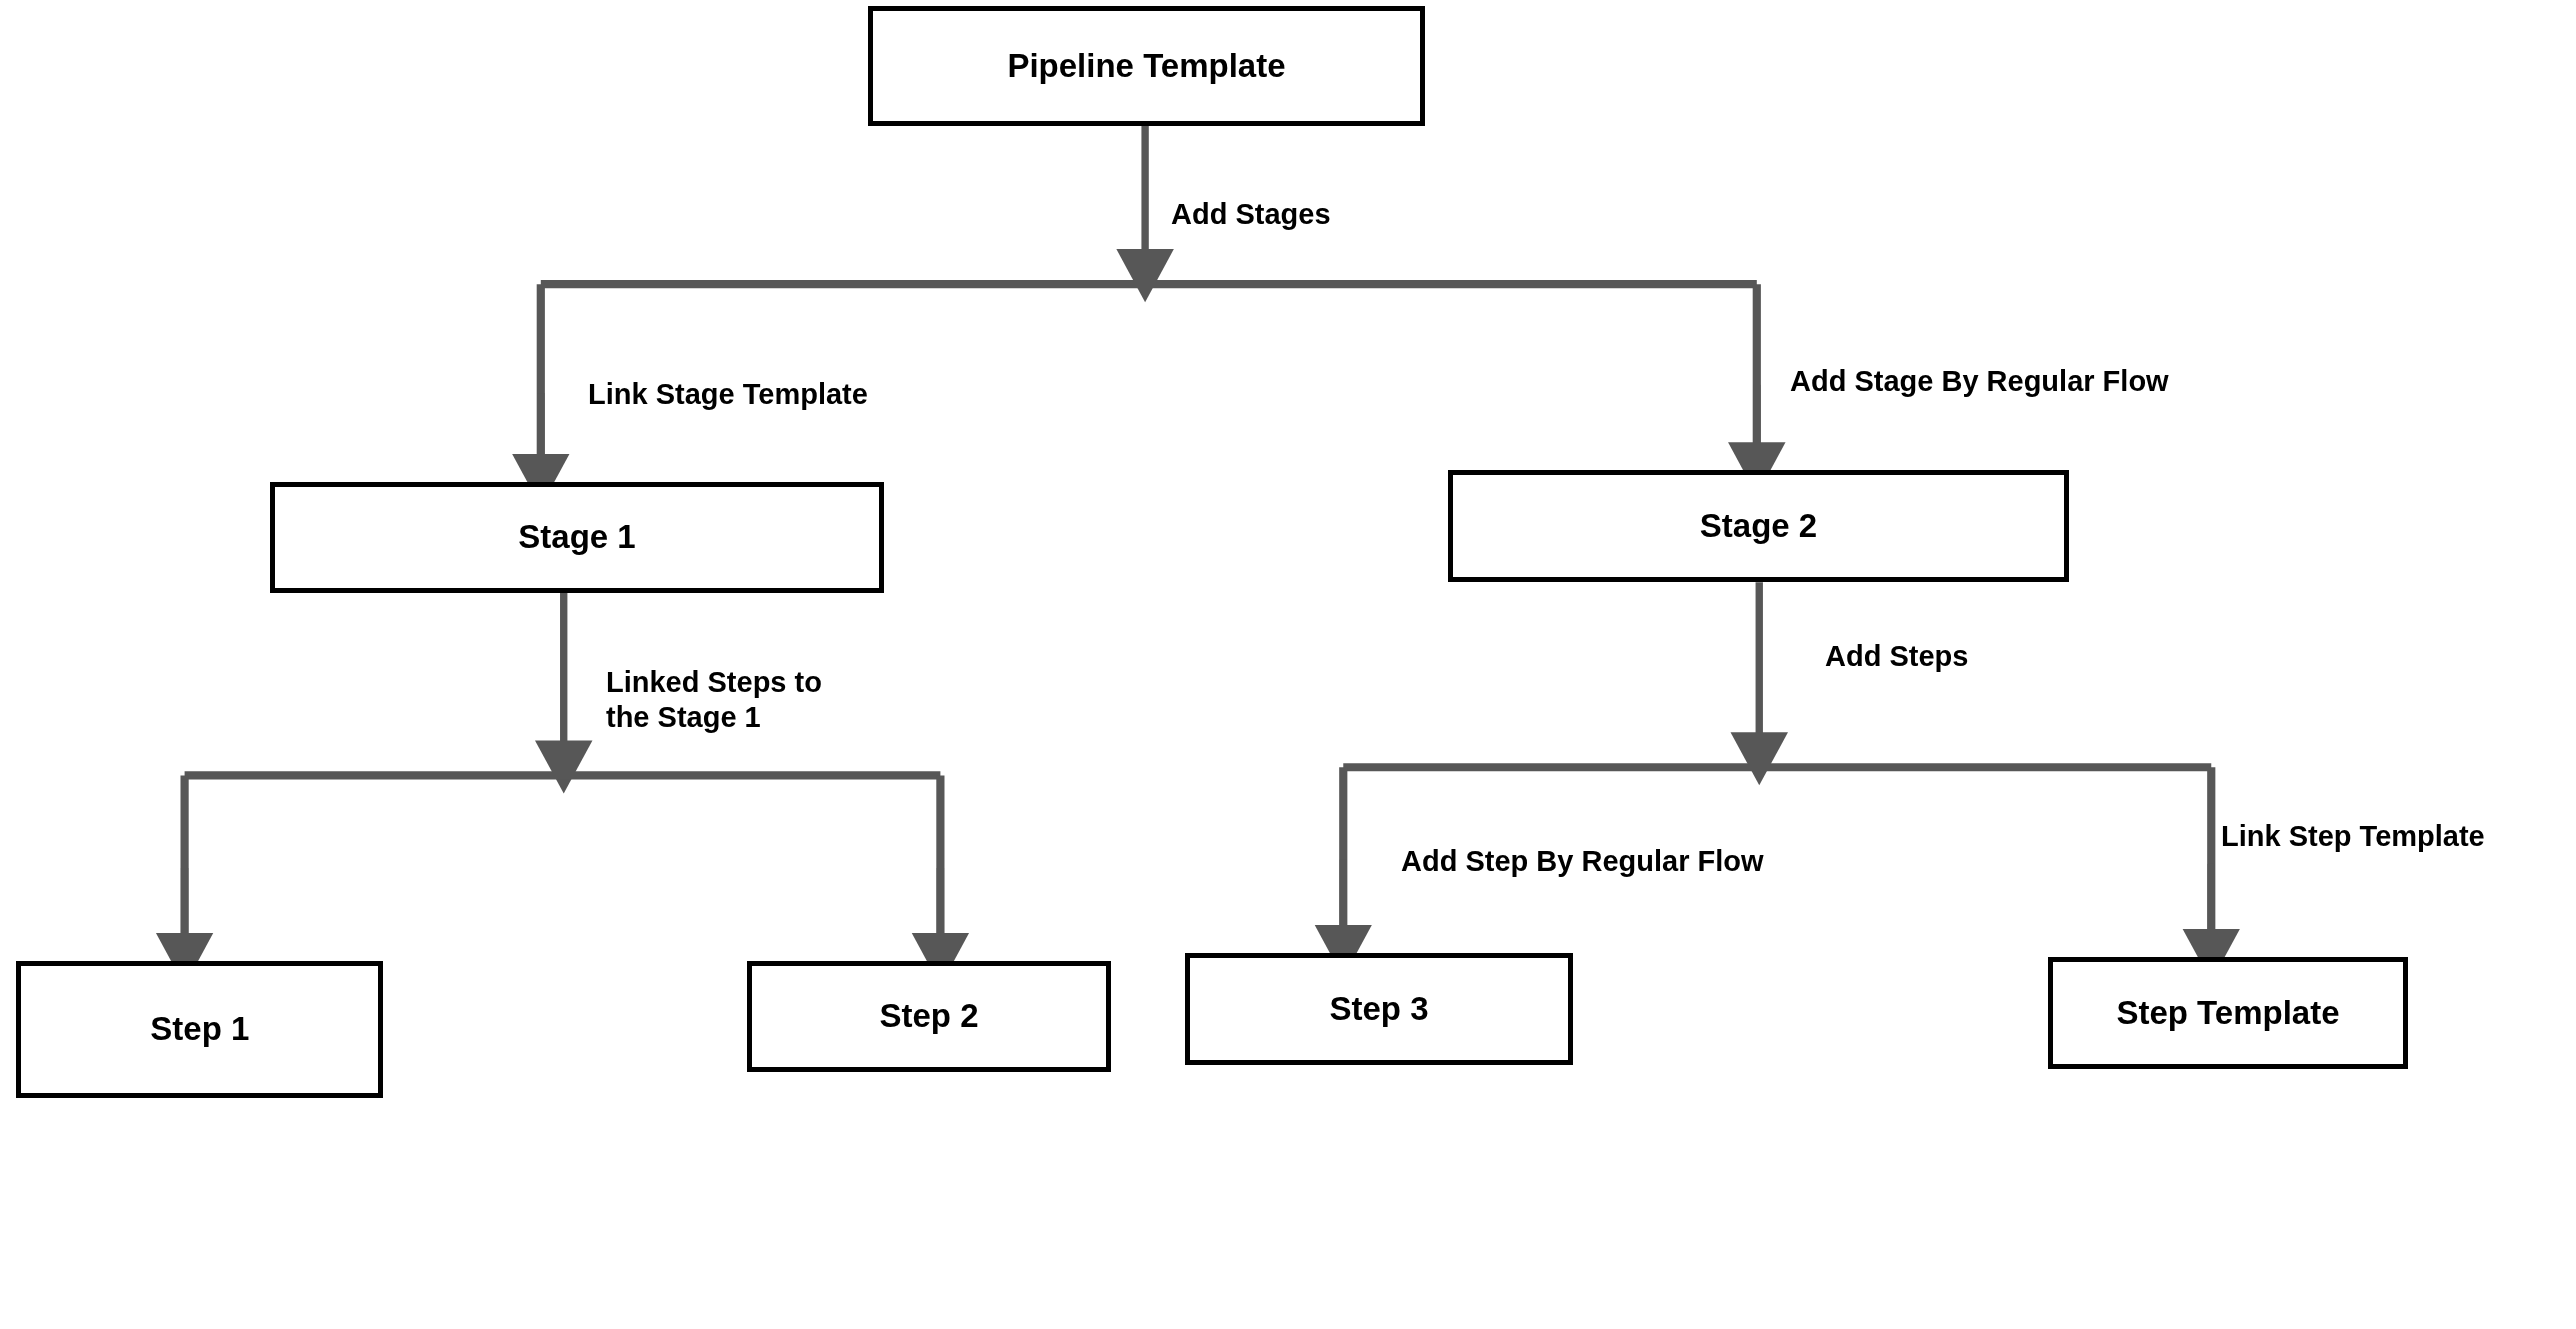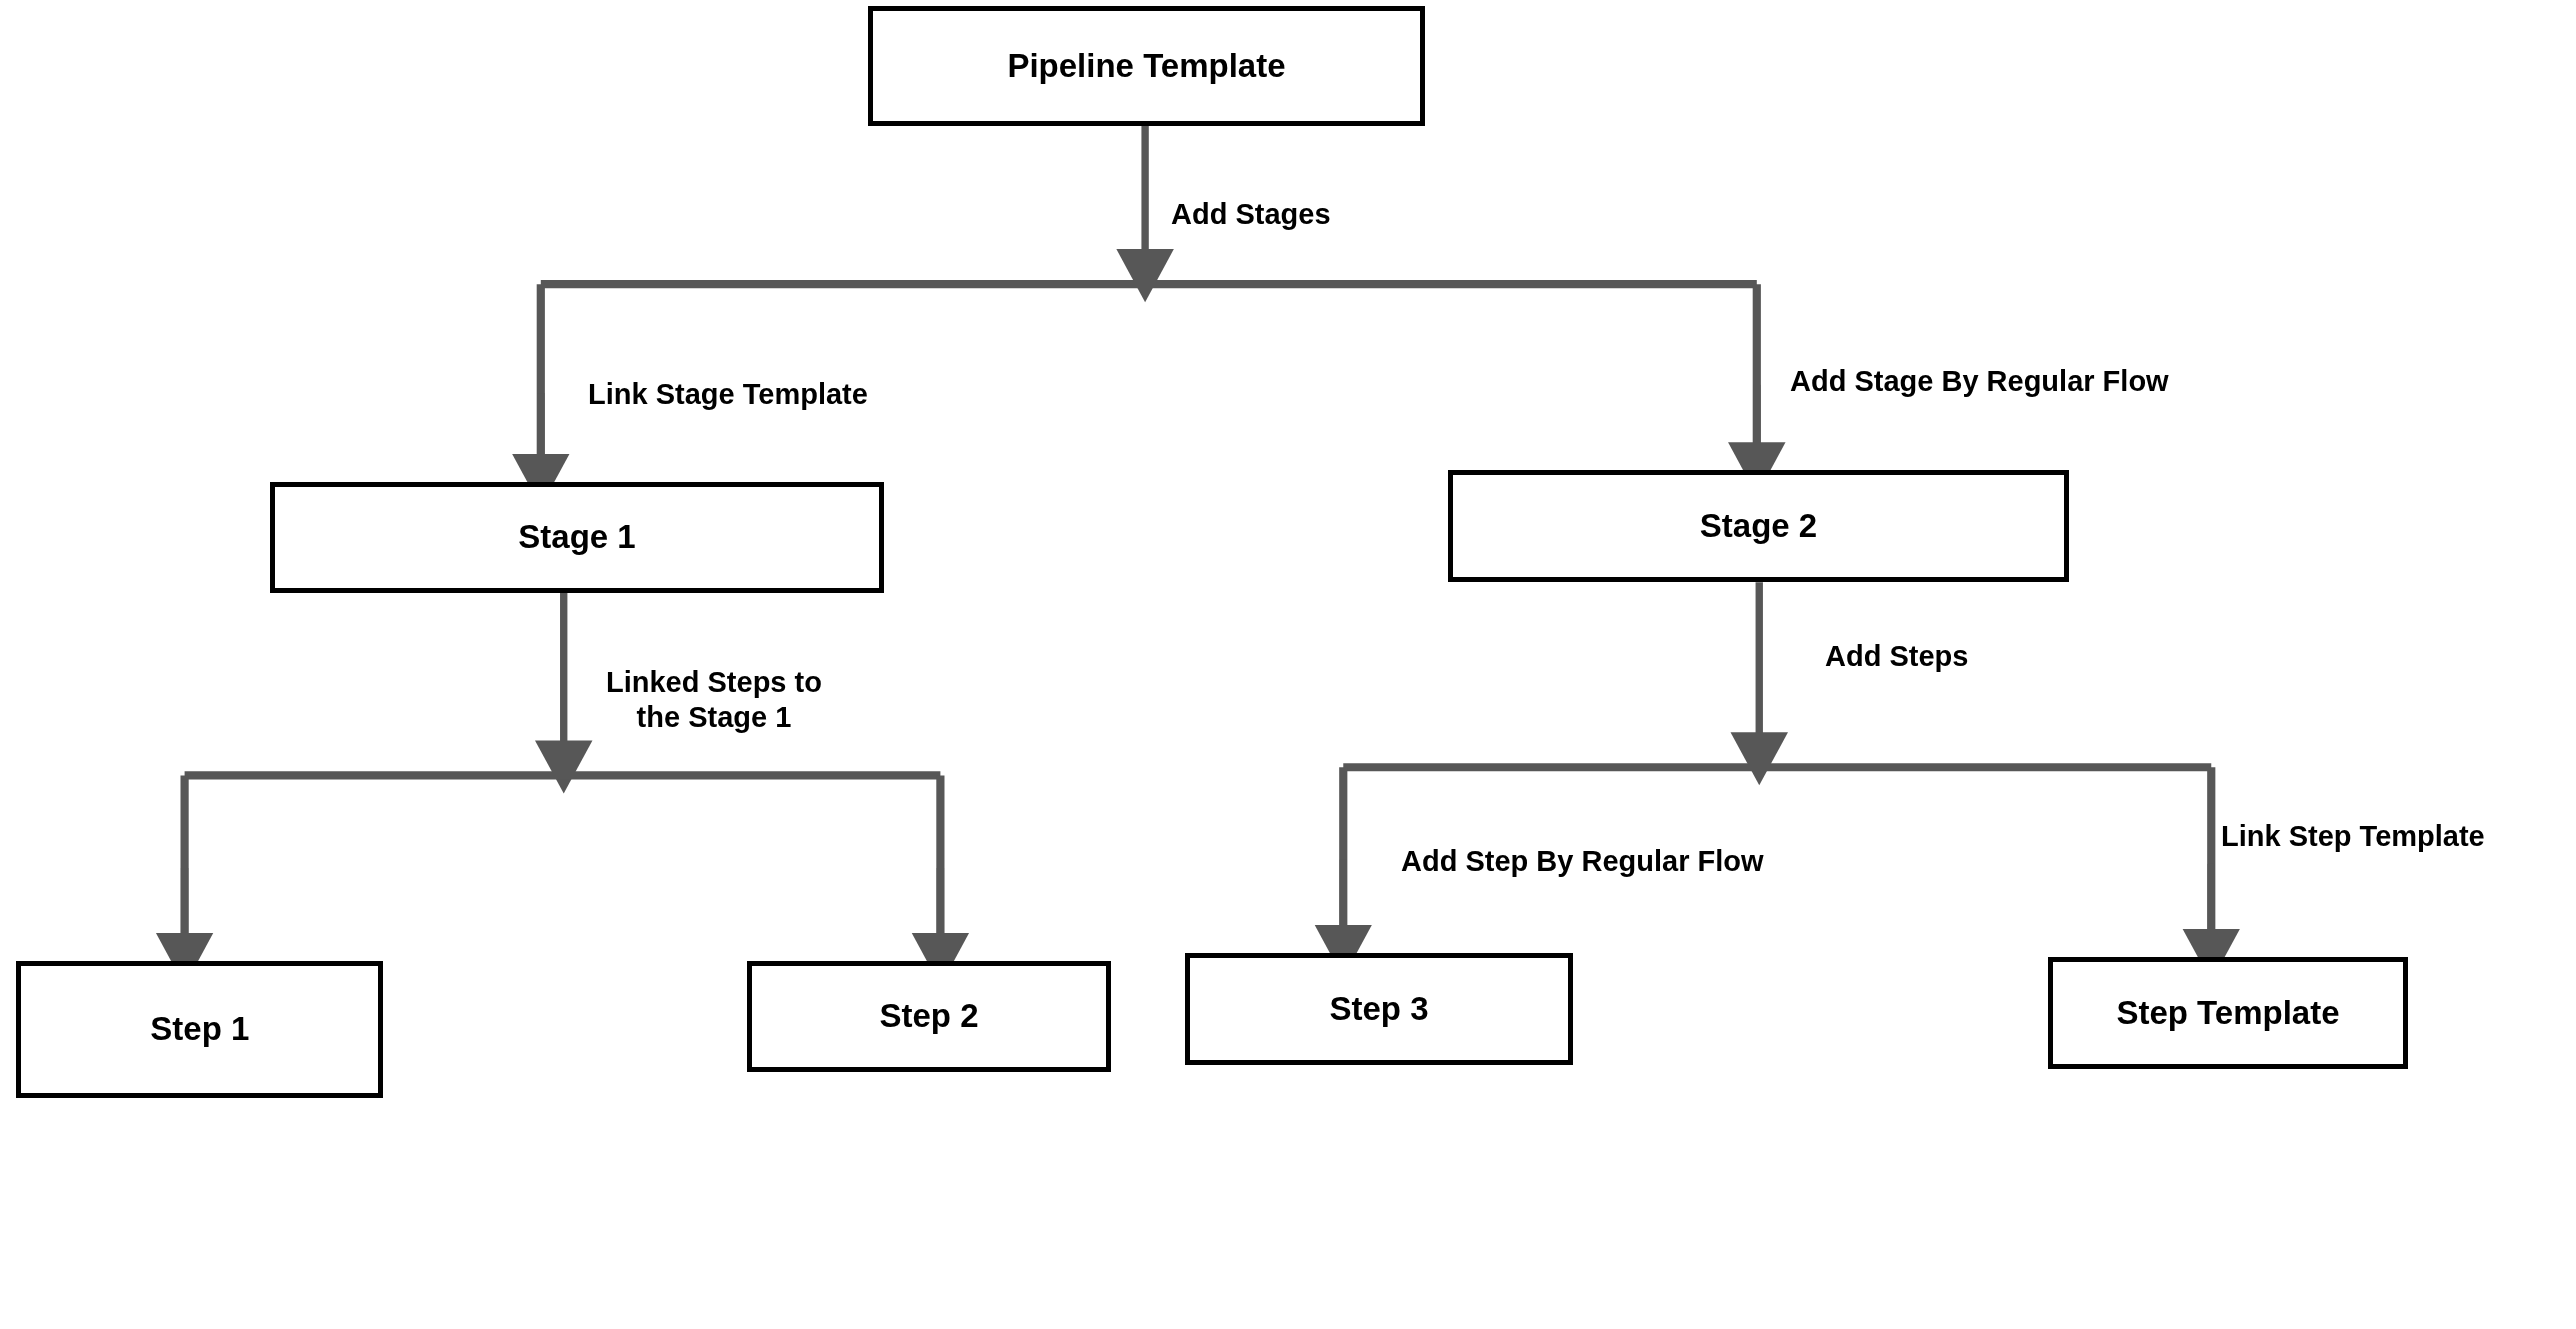--- a/index.html
+++ b/index.html
@@ -59,21 +59,21 @@
   #node-stage-2 .node-label           { font-size: 33px; }
   #node-step-1 .node-label            { font-size: 33px; }
   #node-step-2 .node-label            { font-size: 33px; }
   #node-step-3 .node-label            { font-size: 33px; }
   #node-step-template .node-label     { font-size: 33px; }
 
   
   #label-add-stages            { left: 1171px; top: 197px;  font-size: 29px; }
   #label-link-stage-template   { left: 588px;  top: 377px;  font-size: 29px; }
   #label-add-stage-regular     { left: 1790px; top: 364px;  font-size: 29px; }
-  #label-linked-steps          { left: 606px;  top: 665px;  font-size: 29px; text-align: center; }
+  #label-linked-steps          { left: 606px;  top: 665px;  font-size: 29px; }
   #label-add-steps             { left: 1825px; top: 639px;  font-size: 29px; }
   #label-add-step-regular      { left: 1401px; top: 844px; font-size: 29px; }
   #label-link-step-template    { left: 2221px; top: 819px; font-size: 29px; }
 </style>
 </head>
 <body>
 
 <div id="canvas">
 
   <svg id="edges" viewBox="0 0 3145 1623" xmlns="http://www.w3.org/2000/svg">

